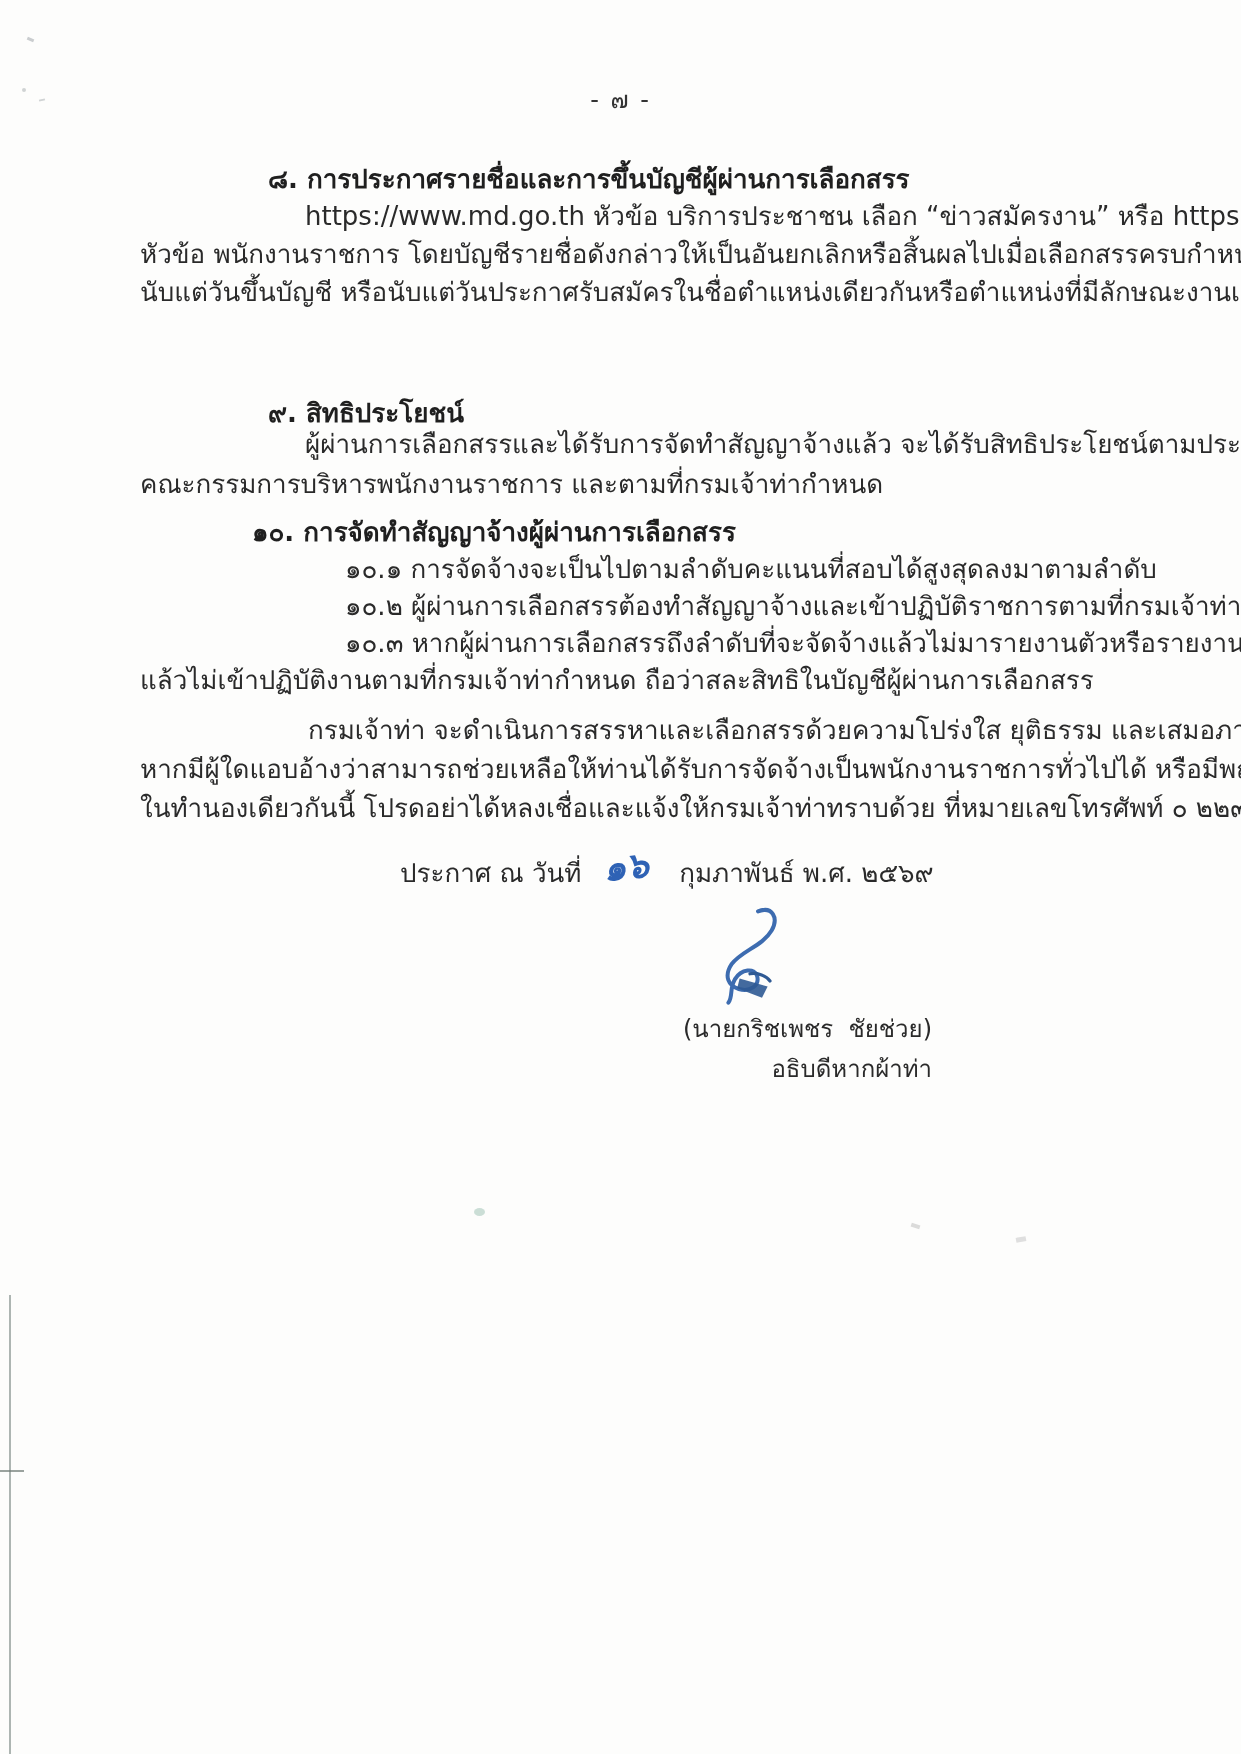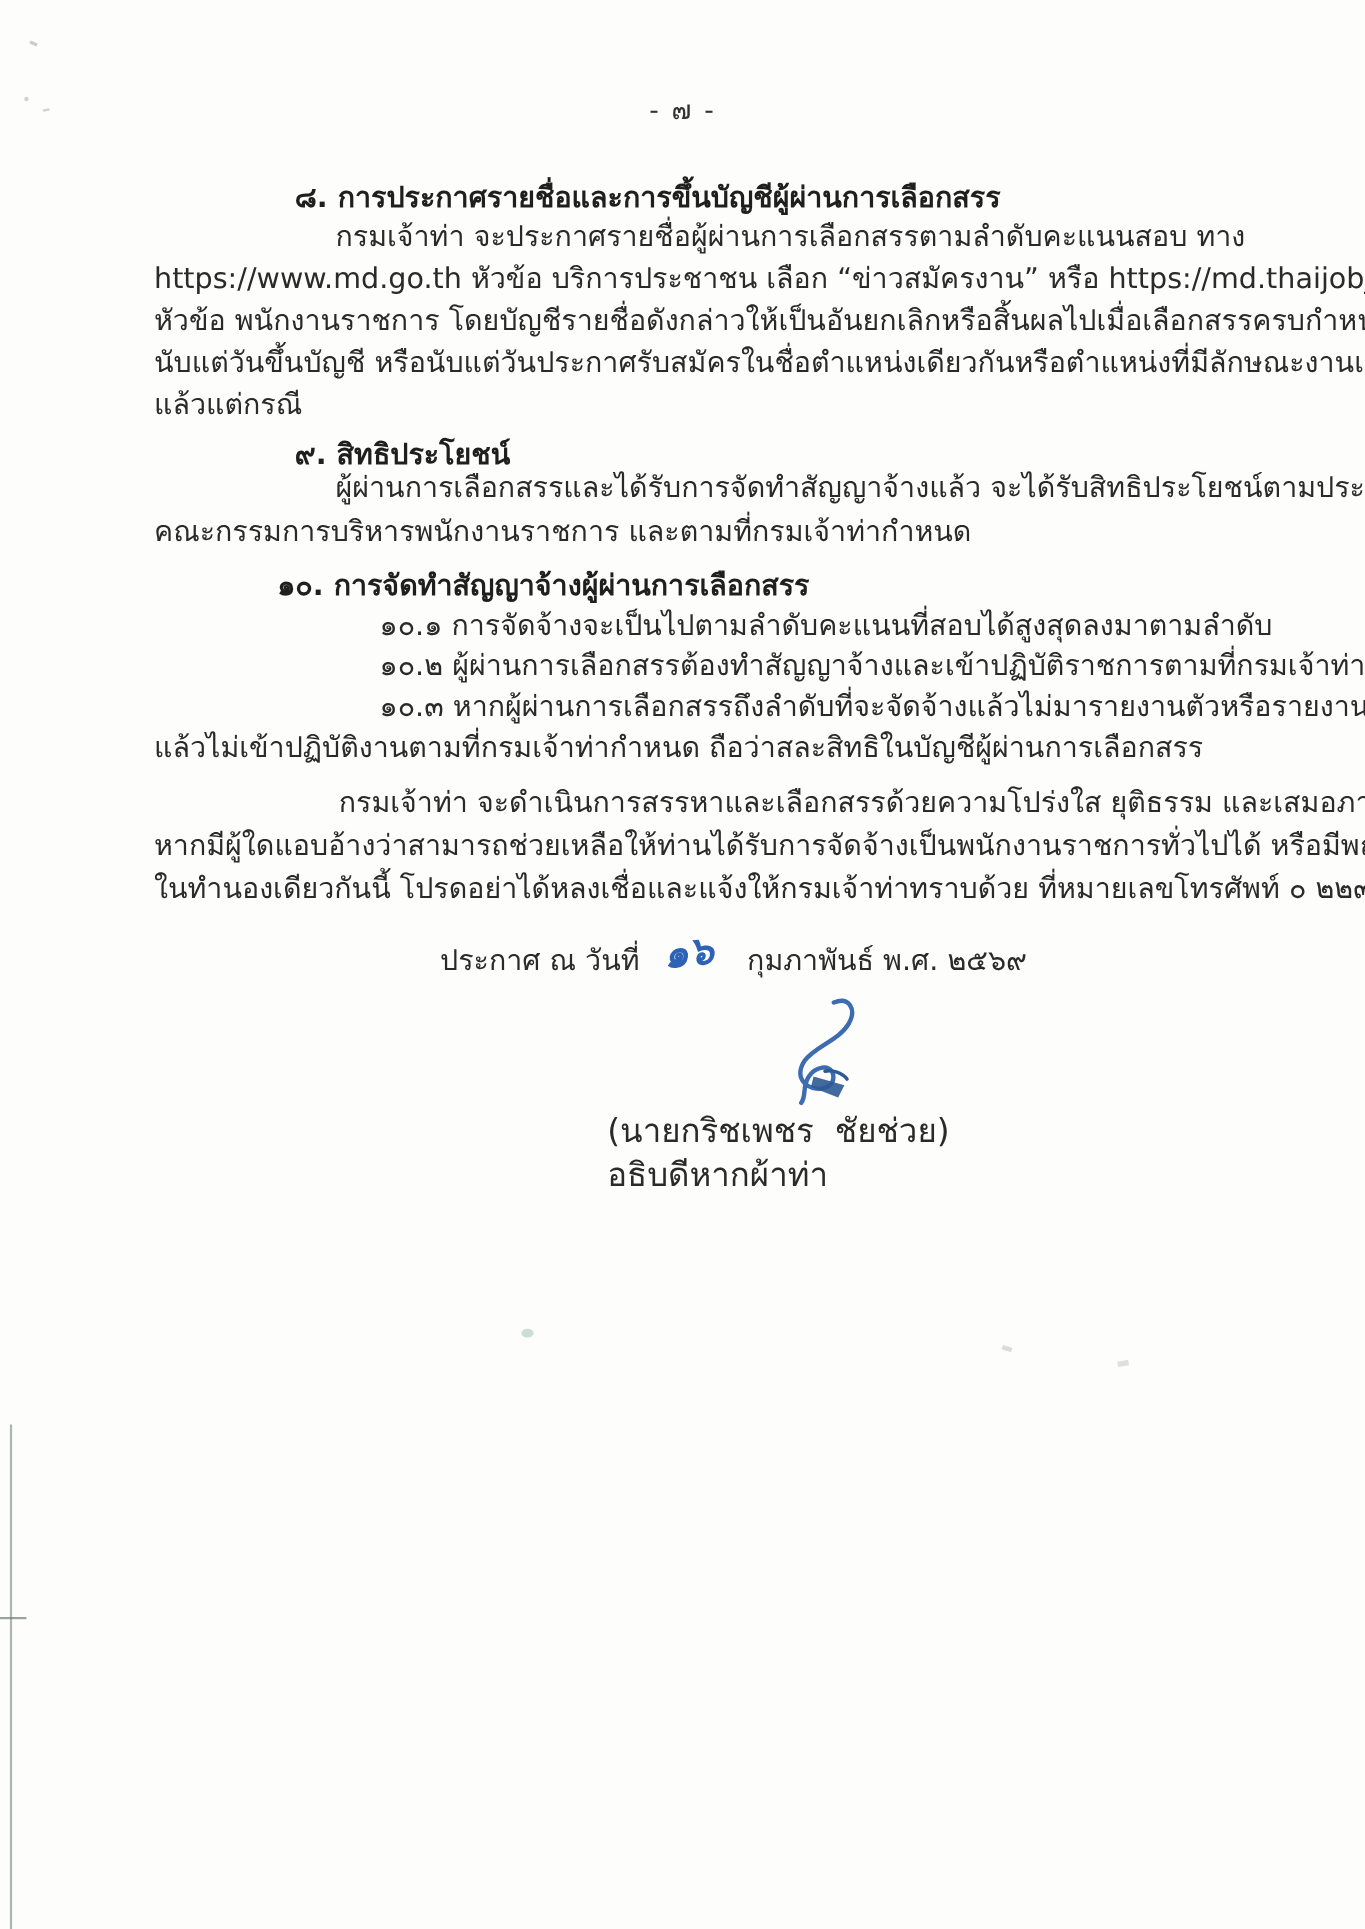--- a/index.html
+++ b/index.html
@@ -39,21 +39,21 @@
   }
   .date-prefix{margin-right:22px;}
   .date-suffix{margin-left:30px;}
   .handwritten-day{
     font-size:36px;font-weight:bold;color:#2e62b5;
     transform:rotate(-6deg);
     font-style:italic;line-height:30px;
   }
   .signature-block{
     position:absolute;top:905px;left:552px;width:380px;
-    text-align:left;font-size:30px;
+    text-align:right;font-size:24px;
   }
   .signature-ink{display:block;margin:0 auto 4px auto;}
   .sig-name{line-height:40px;white-space:pre;}
   .sig-title{line-height:40px;}
   
   .artifact{position:absolute;pointer-events:none;}
   .pencil-a{top:38px;left:27px;width:7px;height:3px;background:#8b9399;opacity:.45;transform:rotate(24deg);}
   .pencil-b{top:88px;left:22px;width:4px;height:4px;background:#8b9399;opacity:.4;border-radius:50%;}
   .pencil-c{top:99px;left:39px;width:6px;height:2px;background:#8b9399;opacity:.4;transform:rotate(-12deg);}
   .smudge-center{top:1208px;left:474px;width:11px;height:8px;background:#7fae9e;opacity:.4;border-radius:50%;}
@@ -64,25 +64,23 @@
 </style>
 </head>
 <body>
 
 <div class="page">
 
   <div class="page-number">- ๗ -</div>
 
   <div class="block heading h8">๘. การประกาศรายชื่อและการขึ้นบัญชีผู้ผ่านการเลือกสรร</div>
   <div class="block para p8">
-      <div>กรมเจ้าท่า จะประกาศรายชื่อผู้ผ่านการเลือกสรรตามลำดับคะแนนสอบ ทาง</div>
       <div>https://www.md.go.th หัวข้อ บริการประชาชน เลือก “ข่าวสมัครงาน” หรือ https://md.thaijobjob.com</div>
       <div>หัวข้อ พนักงานราชการ โดยบัญชีรายชื่อดังกล่าวให้เป็นอันยกเลิกหรือสิ้นผลไปเมื่อเลือกสรรครบกำหนด ๒ ปี</div>
       <div>นับแต่วันขึ้นบัญชี หรือนับแต่วันประกาศรับสมัครในชื่อตำแหน่งเดียวกันหรือตำแหน่งที่มีลักษณะงานเดียวกันนี้ใหม่</div>
-      <div>แล้วแต่กรณี</div>
     </div>
 
   <div class="block heading h9">๙. สิทธิประโยชน์</div>
   <div class="block para p9">
       <div>ผู้ผ่านการเลือกสรรและได้รับการจัดทำสัญญาจ้างแล้ว จะได้รับสิทธิประโยชน์ตามประกาศ</div>
       <div>คณะกรรมการบริหารพนักงานราชการ และตามที่กรมเจ้าท่ากำหนด</div>
     </div>
 
   <div class="block heading h10">๑๐. การจัดทำสัญญาจ้างผู้ผ่านการเลือกสรร</div>
   <div class="block items">

